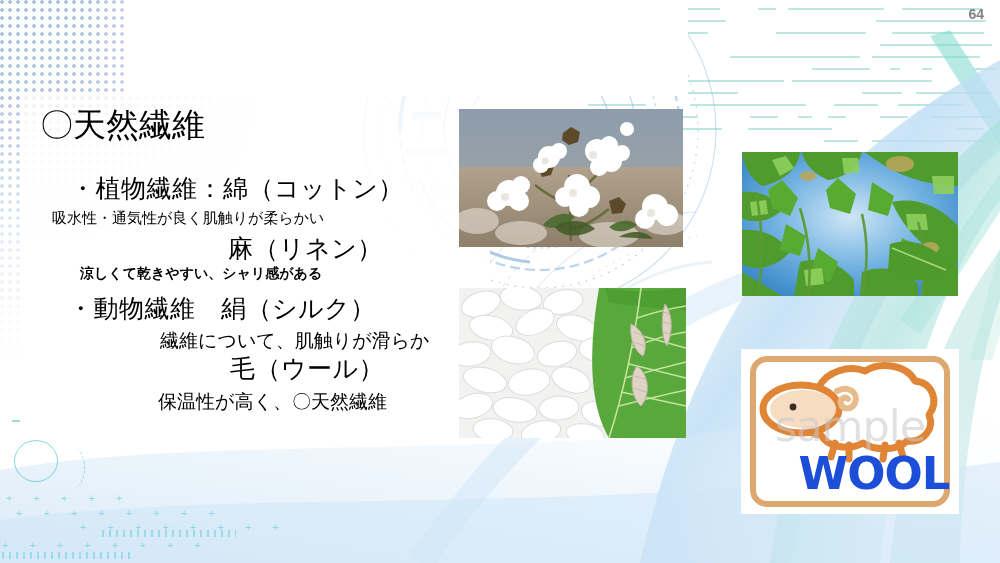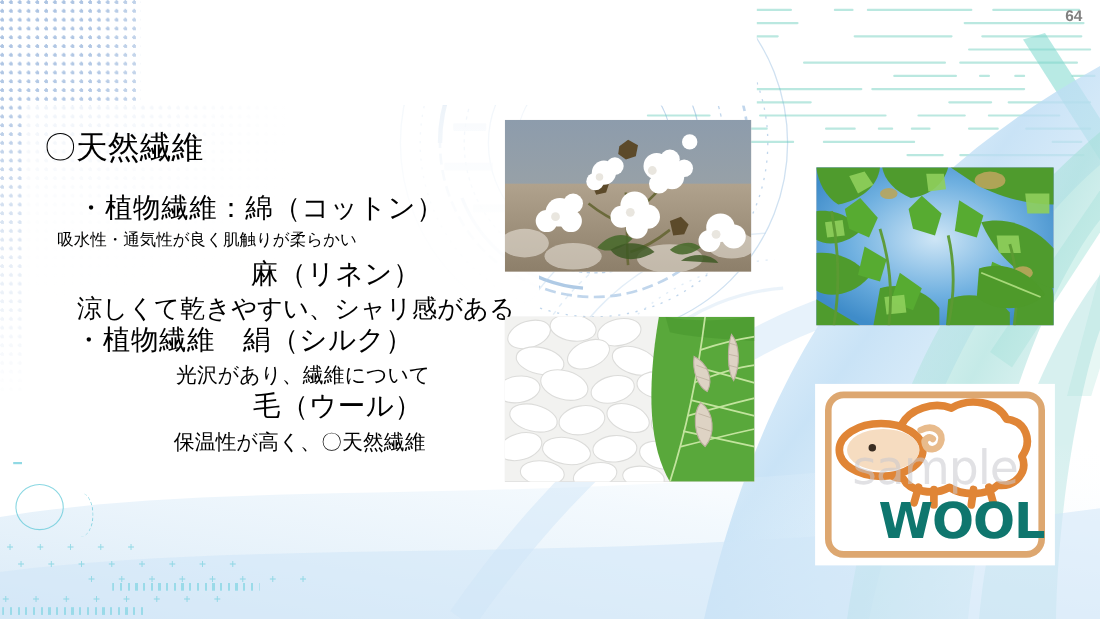--- a/index.html
+++ b/index.html
@@ -115,25 +115,25 @@
   }
 
   
   .text-body { position: absolute; left: 0; top: 0; width: 470px; }
   .txt {
     position: absolute;
     color: #000000;
     font-family: "DejaVu Sans", "Liberation Sans", sans-serif;
     white-space: nowrap;
   }
-  .heading   { left: 40px;  top: 115px; font-size: 29px; }
+  .heading   { left: 40px;  top: 103px; font-size: 33px; }
   .l-cotton  { left: 70px;  top: 172px; font-size: 25px; letter-spacing: .5px;}
   .d-cotton  { left: 52px;  top: 209px; font-size: 15px; }
   .l-linen   { left: 228px; top: 232px; font-size: 25px; letter-spacing: .5px; text-align: center;}
-  .d-linen   { left: 70px;  top: 265px; font-size: 23px; }
+  .d-linen   { left: 80px;  top: 265px; font-size: 14px; font-weight: bold; }
   .l-silk    { left: 68px;  top: 292px; font-size: 25px; letter-spacing: .5px;}
   .d-silk    { left: 160px; top: 328px; font-size: 19px; }
   .l-wool    { left: 230px; top: 352px; font-size: 25px; letter-spacing: .5px;}
   .d-wool    { left: 158px; top: 389px; font-size: 19px; }
 
   
   .photo {
     position: absolute;
     overflow: hidden;
     background: #cfcfcf;
@@ -167,21 +167,21 @@
     opacity: .55;
     font-family: "DejaVu Sans", sans-serif;
     letter-spacing: -1px;
   }
   .wool-word {
     position: absolute;
     left: 0; right: 0; bottom: 18px;
     text-align: center;
     font-size: 45px;
     font-weight: bold;
-    color: #0f766e;
+    color: #1d4ed8;
     font-family: "DejaVu Sans", "Liberation Sans", sans-serif;
     letter-spacing: -1px;
     line-height: 1;
     padding-left: 48px;
   }
   .sheep-svg { position: absolute; left: 16px; top: 8px; }
 </style>
 </head>
 <body>
 
@@ -326,22 +326,22 @@
 
   <div class="page-num">64</div>
 
 
   <div class="text-body">
     <div class="txt heading">〇天然繊維</div>
     <div class="txt l-cotton">・植物繊維：綿（コットン）</div>
     <div class="txt d-cotton">吸水性・通気性が良く肌触りが柔らかい</div>
     <div class="txt l-linen">麻（リネン）</div>
     <div class="txt d-linen">涼しくて乾きやすい、シャリ感がある</div>
-    <div class="txt l-silk">・植物繊維　絹（シルク）</div>
-    <div class="txt d-silk">光沢があり、繊維について</div>
+    <div class="txt l-silk">・動物繊維　絹（シルク）</div>
+    <div class="txt d-silk">繊維について、肌触りが滑らか</div>
     <div class="txt l-wool">毛（ウール）</div>
     <div class="txt d-wool">保温性が高く、〇天然繊維</div>
   </div>
 
   <div class="photo photo-cotton">
     <svg class="ph-inner" viewBox="0 0 224 138" preserveAspectRatio="none">
       <defs>
         <linearGradient id="cotSky" x1="0" y1="0" x2="0" y2="1">
           <stop offset="0%" stop-color="#8d9cac"></stop>
           <stop offset="55%" stop-color="#9aa2a6"></stop>

